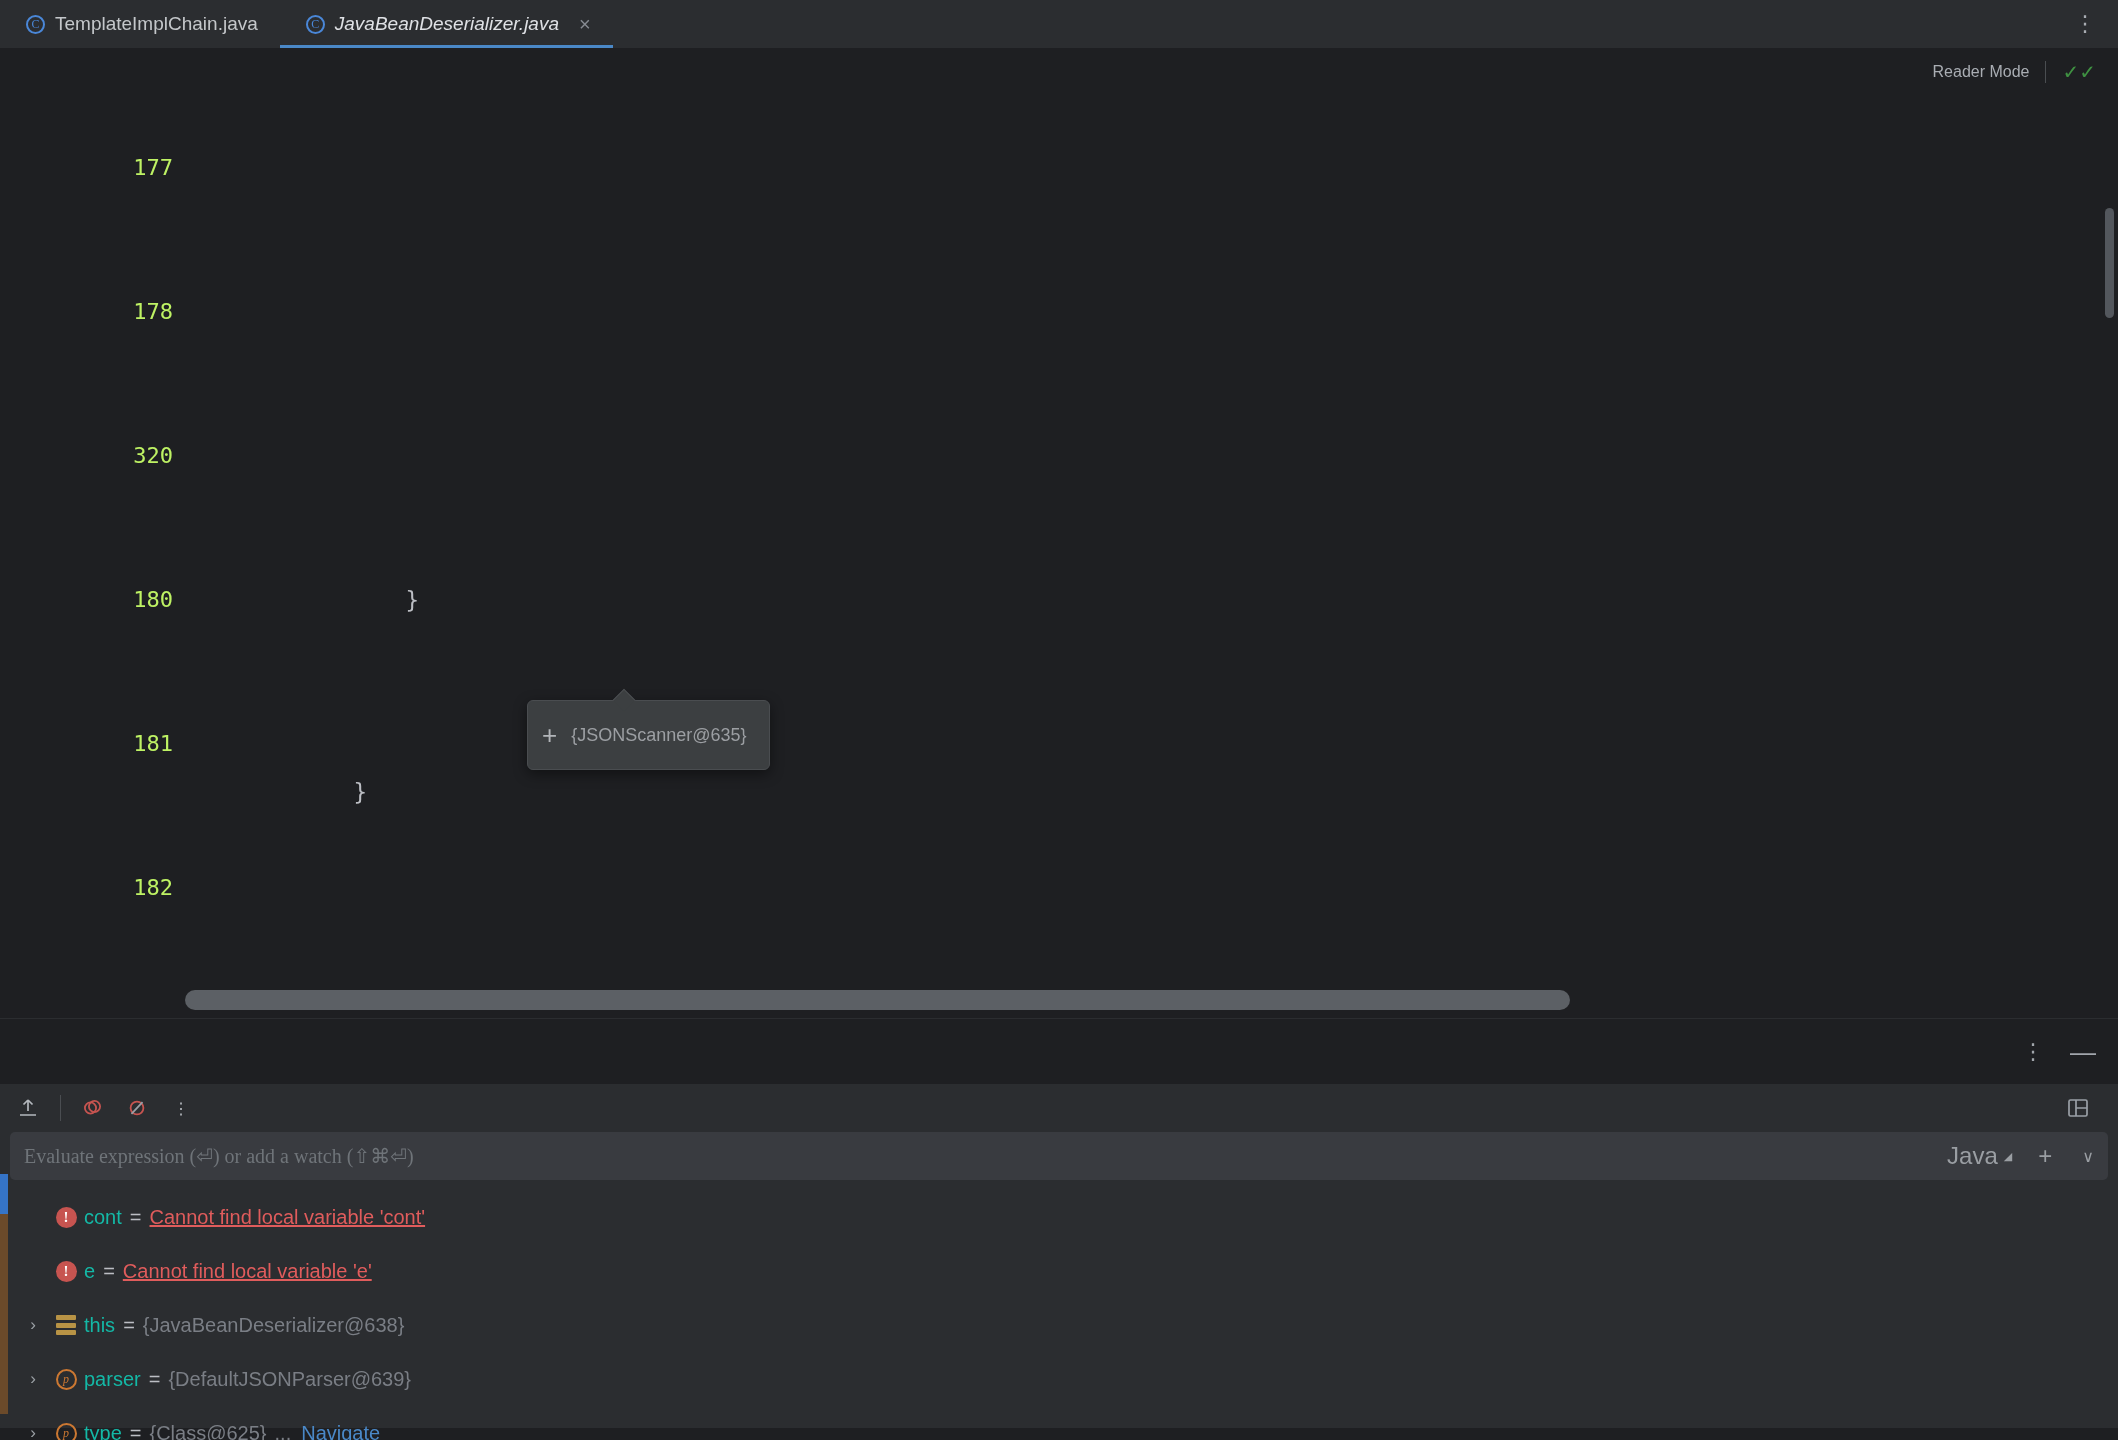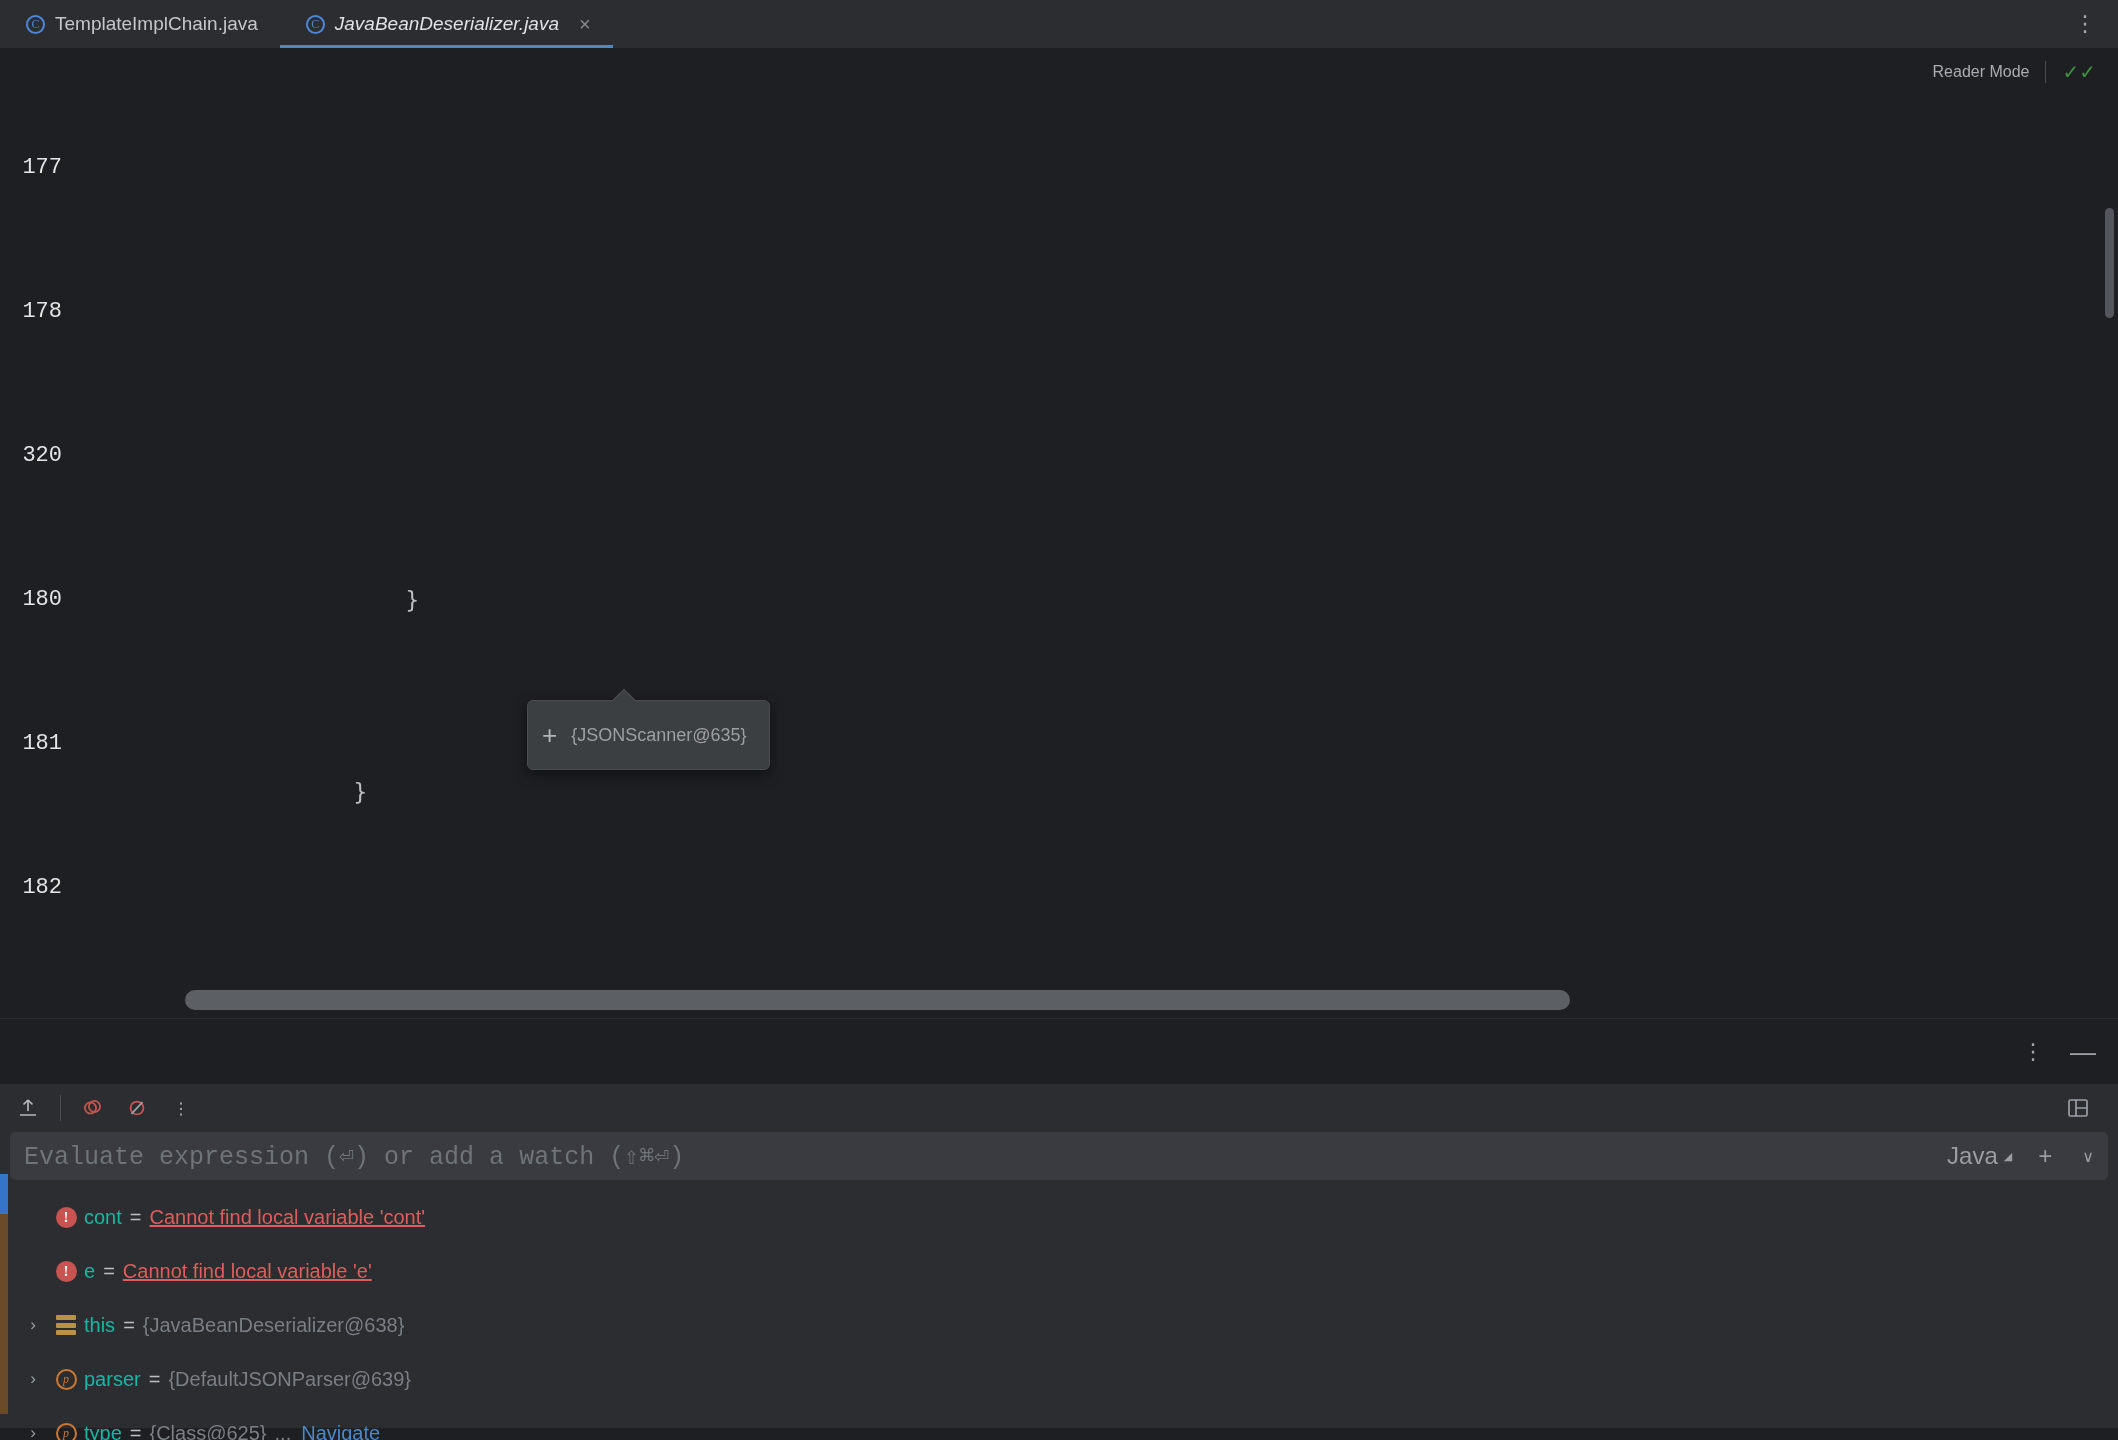--- a/index.html
+++ b/index.html
@@ -65,22 +65,22 @@
     font-size: 22.5px;
     line-height: 48px;
     white-space: pre;
   }
   .gutter {
     position: absolute; left: 0; top: 0; width: 185px; height: 100%;
     background: #1e1f22; z-index: 5;
   }
   .gutter-line {
     height: 48px; display: flex; align-items: center;
-    justify-content: flex-start; padding-right: 12px;
-    color: #e5e5e5; font-size: 22px; position: relative; font-family: Liberation Mono, monospace;
+    justify-content: flex-end; padding-right: 12px;
+    color: #bef264; font-size: 22px; position: relative;
   }
   .ln { width: 62px; text-align: right; }
 
   .code-lines { margin-left: 185px; position: relative; }
   .cline { height: 48px; color: #bcbec4; position: relative; padding-left: 12px; }
   .id   { color: #bcbec4; }
 
   
   .tooltip {
     position: absolute; left: 527px; top: 652px;
@@ -135,22 +135,22 @@
   }
   .tb-sep { width: 1px; height: 26px; background: #4a4d51; margin: 0 10px; }
   .tb-right { margin-left: auto; padding-right: 18px; display: flex; align-items: center; }
 
   .eval-bar {
     height: 48px; margin: 0 10px;
     background: #393b40; border-radius: 5px;
     display: flex; align-items: center; padding: 0 14px;
   }
   .eval-placeholder {
-    font-family: Liberation Mono, monospace;
-    font-size: 25px; color: #6f7479; flex: 1;
+    font-family: Liberation Serif, serif;
+    font-size: 20px; color: #6f7479; flex: 1;
   }
   .eval-lang { font-size: 24px; color: #9a9ea3; margin-right: 6px; }
   .eval-caret { color: #9a9ea3; font-size: 11px; margin-right: 26px; }
   .eval-plus { color: #9a9ea3; font-size: 24px; margin-right: 30px; line-height: 1; }
   .eval-chev { color: #9a9ea3; font-size: 16px; }
 
   .vars { padding-top: 10px; }
   .var-row {
     height: 54px; display: flex; align-items: center;
     font-size: 20px; padding-left: 18px;

